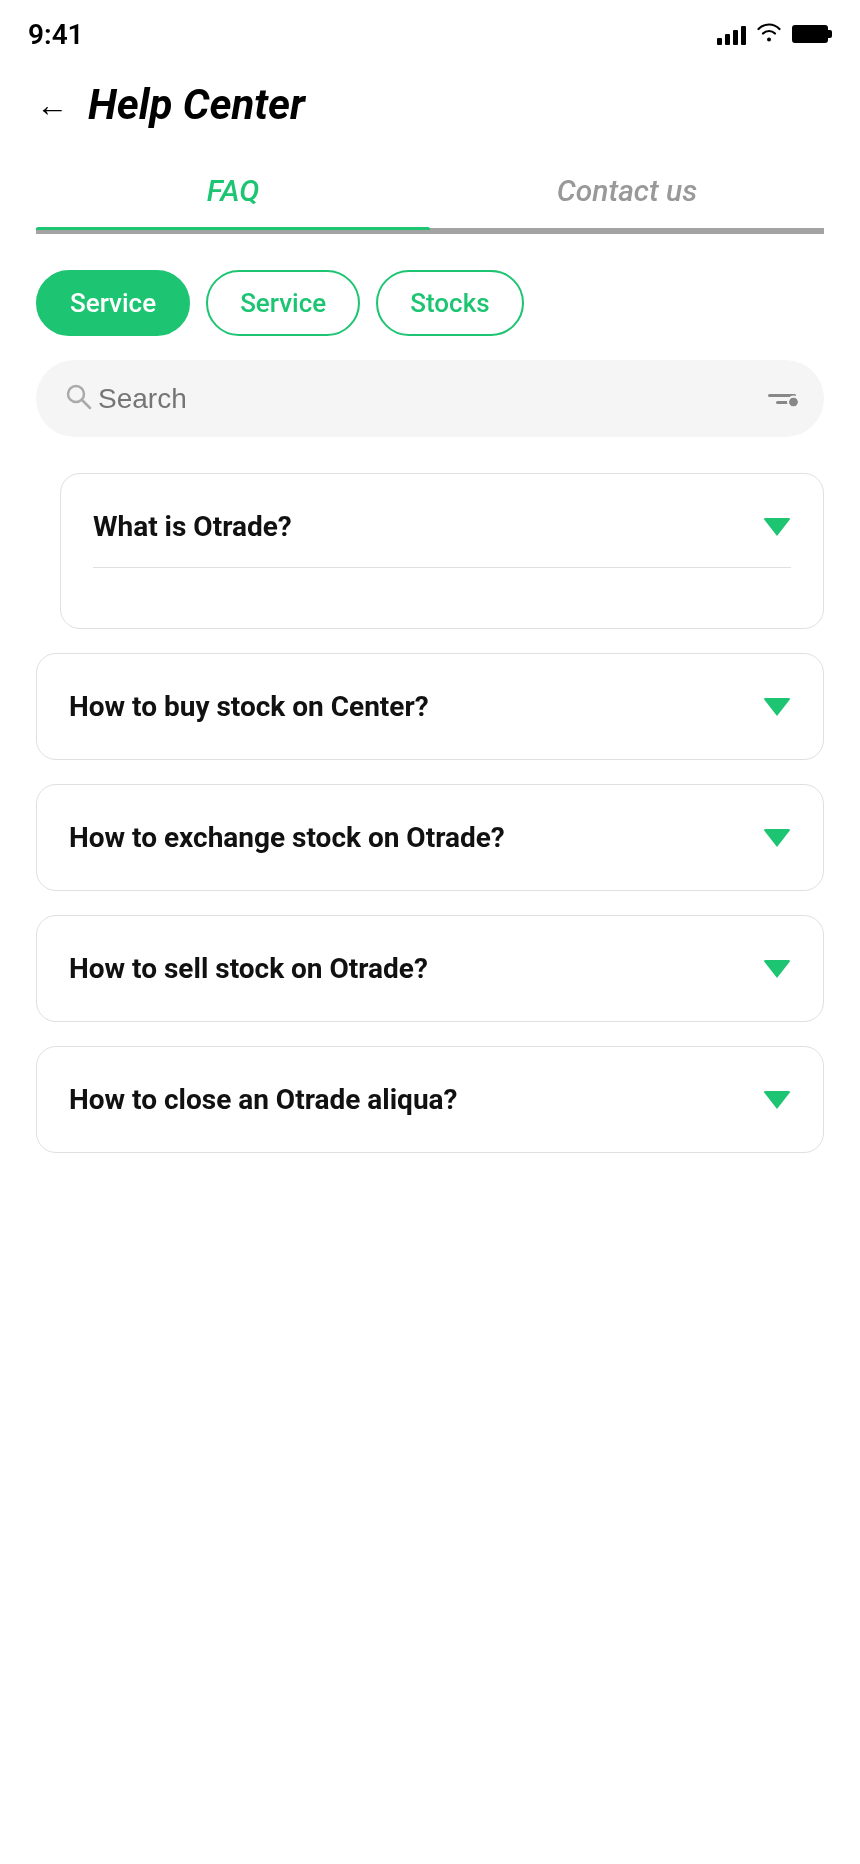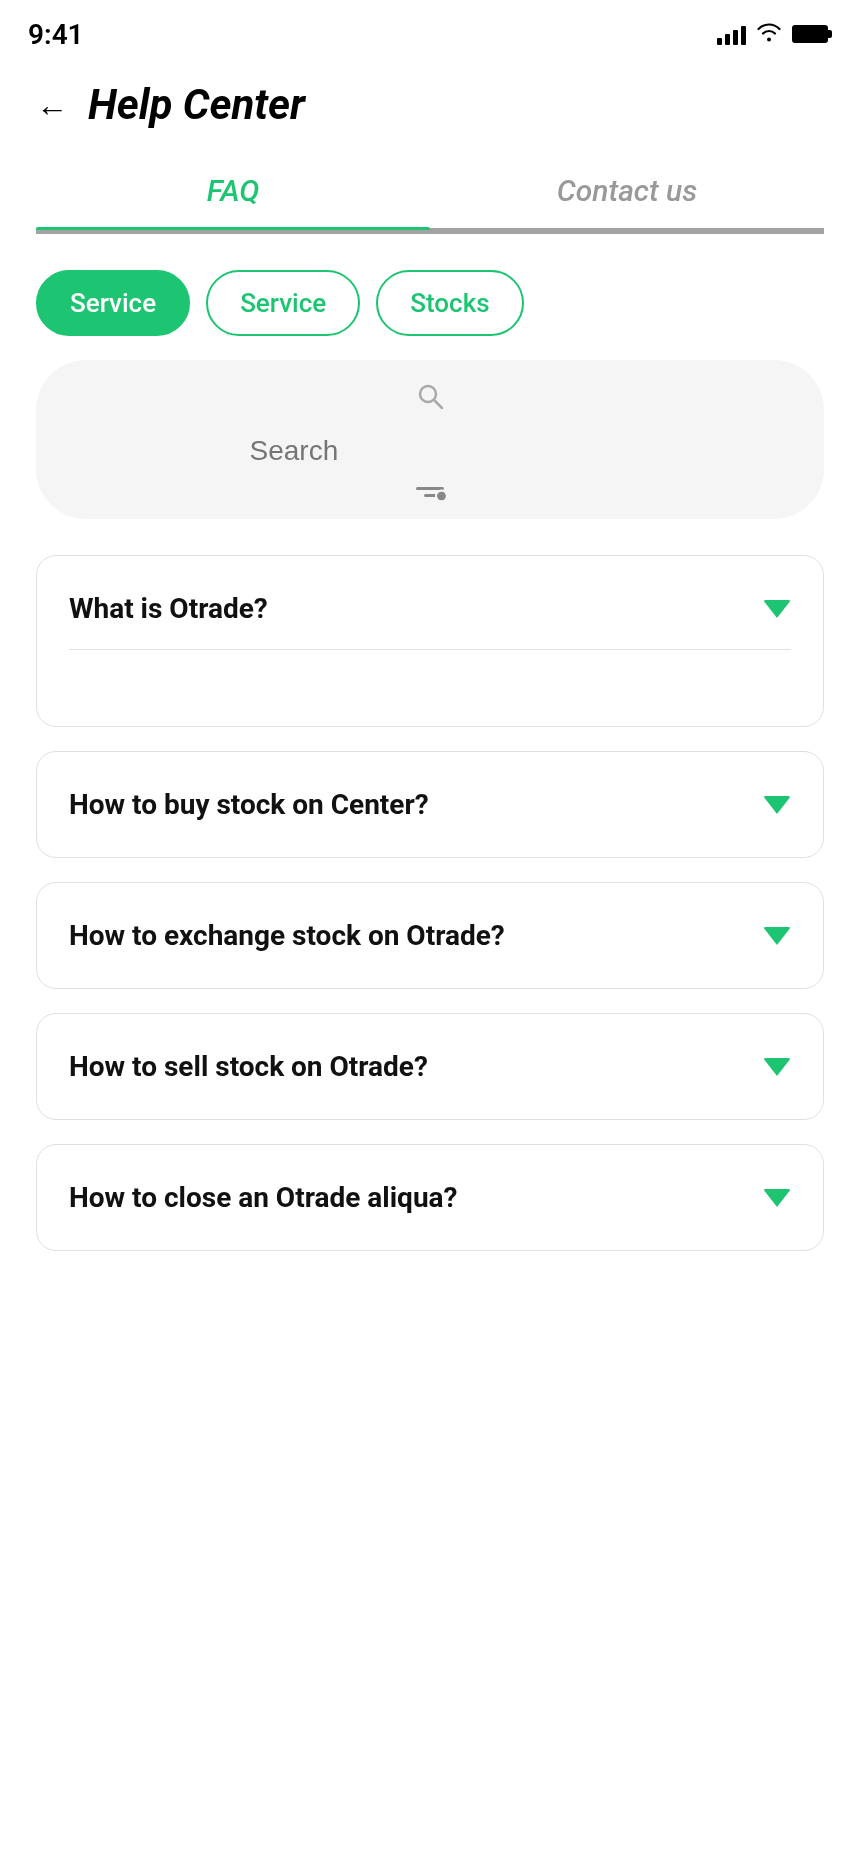--- a/index.html
+++ b/index.html
@@ -166,22 +166,21 @@
     }
 
     
     .search-container {
       margin: 0 36px 36px 36px;
       background: #f5f5f5;
       border-radius: 50px;
       display: flex;
       align-items: center;
       padding: 22px 28px;
-      gap: 20px;
-      flex-direction: column;
+      gap: 6px;
     }
 
     .search-icon-wrap {
       color: #aaa;
       font-size: 28px;
       line-height: 1;
     }
 
     .search-input {
       flex: 1;
@@ -202,21 +201,22 @@
 
     .faq-item {
       border: 1.5px solid #e0e0e0;
       border-radius: 20px;
       padding: 36px 32px;
       background: #fff;
       cursor: pointer;
     }
 
     .faq-item.expanded {
-      padding-bottom: 52px;
+      padding-bottom: 36px;
+      margin-left: 24px;
     }
 
     .faq-header {
       display: flex;
       align-items: center;
       justify-content: space-between;
     }
 
     .faq-question {
       font-size: 28px;

